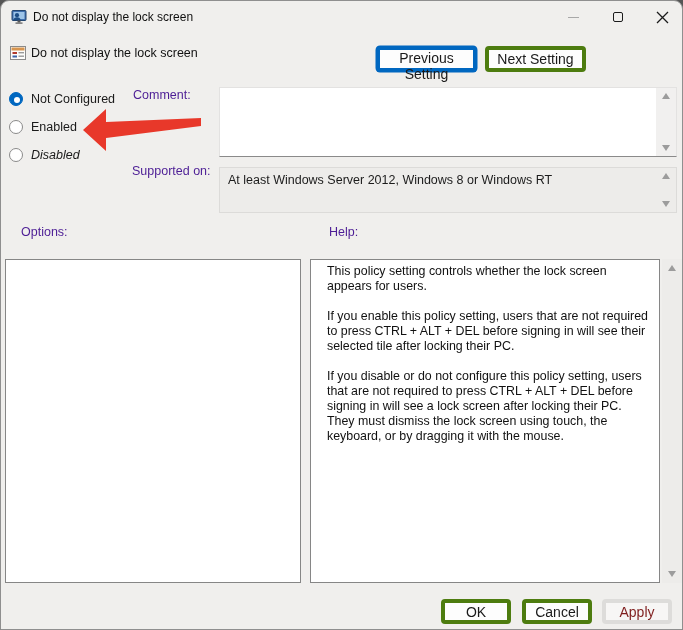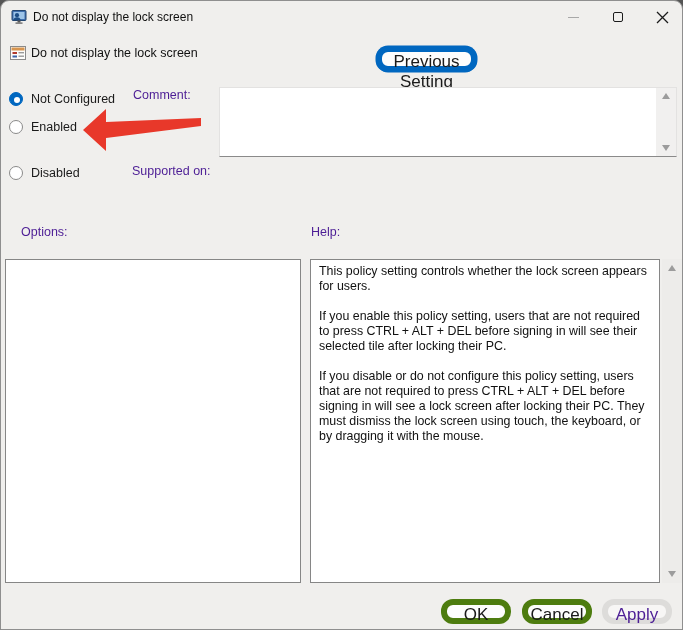--- a/index.html
+++ b/index.html
@@ -15,21 +15,21 @@
   .titlebar { position:absolute; top:0; left:0; right:0; height:32px; }
   .app-icon { position:absolute; left:10px; top:8px; width:16px; height:16px; }
   .win-title { position:absolute; left:32px; top:0; height:32px; line-height:32px; font-size:12px; color:#111; }
   .cap-btn { position:absolute; top:1px; width:34px; height:30px; display:flex; align-items:center; justify-content:center; background:transparent; border:none; cursor:default; }
   .cap-min { left:555px; } .cap-max { left:600px; } .cap-close { left:644px; }
   .min-glyph { width:11px; height:1px; background:#a8a8a8; }
   .max-glyph { width:10px; height:10px; border:1.2px solid #1b1b1b; border-radius:2px; }
   
   .hdr-icon { position:absolute; left:9px; top:44px; width:16px; height:16px; }
   .hdr-title { position:absolute; left:30px; top:45px; font-size:12.5px; color:#111; }
-  .btn { font-family:inherit; font-size:17px; color:#1a1a1a; background:#fdfdfd; border:6px solid #4d7c0f; border-radius:12px; }
+  .btn { font-family:inherit; font-size:14px; color:#1a1a1a; background:#fdfdfd; border:4px solid #4d7c0f; border-radius:4px; }
   .prev-btn { position:absolute; left:375px; top:45px; width:101px; height:26px; border-color:#0067c0; box-shadow:0 0 0 0.5px #0067c0; }
   .next-btn { position:absolute; left:484px; top:45px; width:101px; height:26px; }
   
   .radio-row { position:absolute; left:8px; display:flex; align-items:center; gap:8px; height:15px;text-align:right; }
   .radio-circle { width:14px; height:14px; border-radius:50%; background:#fff; border:1px solid #8a8a8a; position:relative; flex:0 0 14px; }
   .radio-row.selected .radio-circle { background:#0067c0; border-color:#0067c0; }
   .radio-row.selected .radio-circle::after { content:""; position:absolute; left:4px; top:4px; width:6px; height:6px; border-radius:50%; background:#fff; }
   .radio-label { font-size:12.5px; white-space:nowrap; }
   
   .fld-label { position:absolute; font-size:12.5px; color:#4c1d95; }
@@ -37,26 +37,26 @@
   .comment-box { position:absolute; left:218px; top:86px; width:458px; height:70px; background:#fff; border:1px solid #e3e2e1; border-bottom-color:#8a8a8a; display:flex; }
   .comment-text { flex:1; border:none; outline:none; resize:none; background:#fff; font:12.5px "Liberation Sans",sans-serif; padding:4px 6px; }
   .sup-box { position:absolute; left:218px; top:166px; width:458px; height:46px; background:#edecea; border:1px solid #dcdbd9; display:flex; }
   .sup-text { flex:1; font-size:12.5px; color:#1c1c1c; padding:5px 2px 0 8px; }
   .sb { width:20px; display:flex; flex-direction:column; justify-content:space-between; align-items:center; padding:5px 0; background:#f1f0ef; }
   .arr-up { width:0; height:0; border-left:4.5px solid transparent; border-right:4.5px solid transparent; border-bottom:6px solid #9c9c9c; }
   .arr-dn { width:0; height:0; border-left:4.5px solid transparent; border-right:4.5px solid transparent; border-top:6px solid #9c9c9c; }
   
   .options-box { position:absolute; left:4px; top:258px; width:296px; height:324px; background:#fff; border:1px solid #868686; }
   .help-box { position:absolute; left:309px; top:258px; width:350px; height:324px; background:#fff; border:1px solid #868686; padding:4px 8px; overflow:hidden; }
-  .help-box p { font-size:12.4px; line-height:15px; color:#111; margin:0 0 15px 0; }
+  .help-box p { font-size:12.4px; line-height:15px; color:#111; margin:0 0 15px 8px; }
   .help-sb { position:absolute; left:661px; top:258px; width:20px; height:324px; background:#edecea; display:flex; flex-direction:column; justify-content:space-between; align-items:center; padding:6px 0; }
   
   .ok-btn { position:absolute; left:440px; top:598px; width:70px; height:25px; }
   .cancel-btn { position:absolute; left:521px; top:598px; width:70px; height:25px; }
-  .apply-btn { position:absolute; left:601px; top:598px; width:70px; height:25px; color:#4c1d95; border-color:#dddcda; background:#f7f6f5; }
+  .apply-btn { position:absolute; left:601px; top:598px; width:70px; height:25px; color:#7f1d1d; border-color:#dddcda; background:#f7f6f5; }
   
   .arrow-annot { position:absolute; left:75px; top:100px; width:135px; height:55px; pointer-events:none; }
 </style>
 </head>
 <body>
 
 <div class="window">
 
   <div class="titlebar">
     <svg class="app-icon" viewBox="0 0 16 16">
@@ -84,49 +84,57 @@
   <svg class="hdr-icon" viewBox="0 0 16 16">
     <rect x="0.5" y="1.5" width="15" height="13" fill="#fdfdfb" stroke="#8a8a8a" stroke-width="1"></rect>
     <rect x="1.5" y="2.5" width="13" height="3" fill="#d8954f"></rect>
     <rect x="2.5" y="7" width="4.5" height="2" fill="#b23b2e"></rect>
     <rect x="2.5" y="10.5" width="4.5" height="2" fill="#3b63a8"></rect>
     <rect x="8.5" y="7" width="5.5" height="1.4" fill="#9a9a9a"></rect>
     <rect x="8.5" y="10.5" width="5.5" height="1.4" fill="#9a9a9a"></rect>
   </svg>
   <div class="hdr-title">Do not display the lock screen</div>
   <button class="btn prev-btn">Previous Setting</button>
+  <button class="btn next-btn">Next Setting</button>
 
   <div class="radio-row selected" style="top:90px;">
     <span class="radio-circle"></span>
     <span class="radio-label">Not Configured</span>
   </div>
   <div class="radio-row" style="top:118px;">
     <span class="radio-circle"></span>
     <span class="radio-label">Enabled</span>
   </div>
-  <div class="radio-row" style="top:164px;">
+  <div class="radio-row" style="top:146px;font-style:italic;">
     <span class="radio-circle"></span>
     <span class="radio-label">Disabled</span>
   </div>
 
   <div class="fld-label" style="left:132px; top:87px;">Comment:</div>
   <div class="comment-box">
     <textarea class="comment-text" style=""></textarea>
     <div class="sb">
       <span class="arr-up"></span>
       <span class="arr-dn"></span>
     </div>
   </div>
 
   <div class="fld-label" style="left:131px; top:163px;">Supported on:</div>
+  <div class="sup-box">
+    <div class="sup-text">At least Windows Server 2012, Windows 8 or Windows RT</div>
+    <div class="sb" style="background:transparent;">
+      <span class="arr-up"></span>
+      <span class="arr-dn"></span>
+    </div>
+  </div>
 
   <div class="fld-label" style="left:20px; top:224px;">Options:</div>
   <div class="options-box"></div>
 
-  <div class="fld-label" style="left:310px; top:224px;">Help:</div>
+  <div class="fld-label" style="left:328px; top:224px;">Help:</div>
   <div class="help-box">
     <p>This policy setting controls whether the lock screen appears for users.</p>
     <p>If you enable this policy setting, users that are not required to press CTRL + ALT + DEL before signing in will see their selected tile after locking their PC.</p>
     <p>If you disable or do not configure this policy setting, users that are not required to press CTRL + ALT + DEL before signing in will see a lock screen after locking their PC. They must dismiss the lock screen using touch, the keyboard, or by dragging it with the mouse.</p>
   </div>
   <div class="help-sb">
     <span class="arr-up"></span>
     <span class="arr-dn"></span>
   </div>
 

